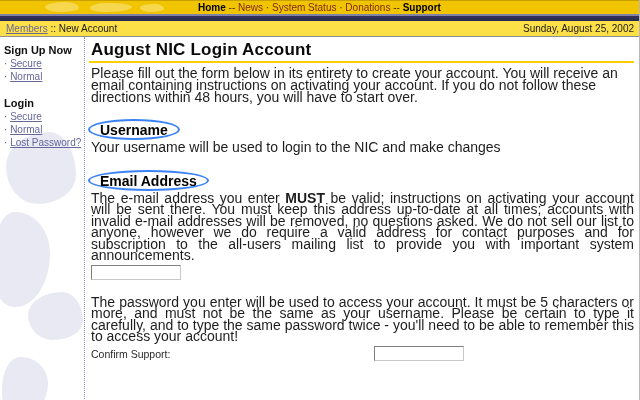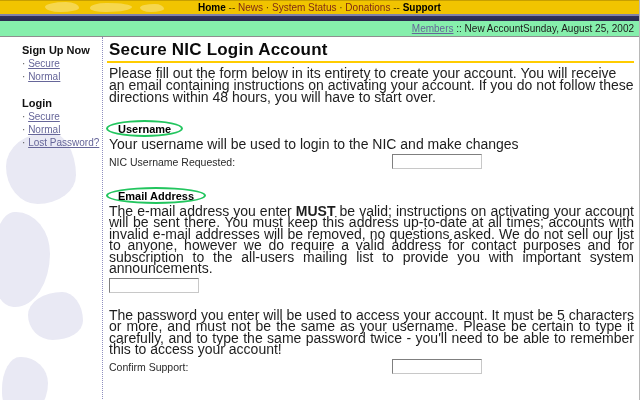--- a/index.html
+++ b/index.html
@@ -29,42 +29,41 @@
   .topnav .sep { color:#4a3500; }
   .topnav-blob { position:absolute; background:#f6d74e; z-index:-0; }
   
   .navybar {
     height:7px;
     background:linear-gradient(to bottom,#8181a8 0px,#8181a8 2px,#32325a 2px,#2a2a4e 7px);
   }
   
   .crumbrow {
     height:16px;
-    background:#86efac;
+    background:#fde047;
     border-bottom:1px solid #8f8f8f;
     display:flex;
-    justify-content:flex-end;
+    justify-content:space-between;
     align-items:center;
     padding:0 5px 0 6px;
     font-size:10px;
     color:#1a1a1a;
     position:relative;
     z-index:2;
   }
   .crumbrow a { color:#666699; text-decoration:underline; cursor:pointer; }
   
   .content { display:flex; height:362px; position:relative; }
   .sidebar {
     width:85px;
     padding:7px 2px 0 4px;
     border-right:1px dotted #8f8fbf;
     position:relative;
     z-index:2;
     flex-shrink:0;
-    margin-left:18px;
   }
   .side-head { font-weight:bold; font-size:11px; color:#111; margin-bottom:2px; }
   .side-item { font-size:10px; line-height:12px; margin-bottom:1px; color:#555; }
   .side-item a { color:#666699; text-decoration:underline; cursor:pointer; }
   .side-gap { height:13px; }
   .main {
     flex:1;
     padding:3px 5px 0 4px;
     position:relative;
     z-index:2;
@@ -80,25 +79,25 @@
   .titlerule { border-bottom:2px solid #ffcc00; margin-top:2px; margin-bottom:4px; }
   .intro {
     font-size:14px;
     line-height:12px;
     color:#222;
     margin:2px 0 0 2px;
   }
   .section { margin-top:16px; margin-left:2px; }
   .oval {
     display:inline-block;
-    border:2px solid #22c55e;
+    border:2px solid #3b82f6;
     border-radius:50%;
     padding:1px 10px 0 10px;
     font-weight:bold;
-    font-size:11px;
+    font-size:14px;
     color:#000;
     margin-left:-3px;
   }
   .sec-desc {
     font-size:14px;
     line-height:11.5px;
     color:#1d1d1d;
     margin-top:2px;
     text-align:justify;
   }
@@ -177,31 +176,27 @@
       <span>·</span>
       <a>Normal</a>
     </div>
     <div class="side-item">
       <span>·</span>
       <a>Lost Password?</a>
     </div>
   </div>
 
   <div class="main">
-    <h1 class="pagetitle">Secure NIC Login Account</h1>
+    <h1 class="pagetitle">August NIC Login Account</h1>
     <div class="titlerule"></div>
     <div class="intro">Please fill out the form below in its entirety to create your account. You will receive an email containing instructions on activating your account. If you do not follow these directions within 48 hours, you will have to start over.</div>
 
     <div class="section">
       <span class="oval">Username</span>
       <div class="sec-desc single">Your username will be used to login to the NIC and make changes</div>
-      <div class="form-row">
-        <label>NIC Username Requested:</label>
-        <input type="text" value="" style="">
-      </div>
     </div>
 
     <div class="section">
       <span class="oval">Email Address</span>
       <div class="sec-desc">
         <span>The e-mail address you enter </span><b>MUST</b><span> be valid; instructions on activating your account will be sent there. You must keep this address up-to-date at all times; accounts with invalid e-mail addresses will be removed, no questions asked. We do not sell our list to anyone, however we do require a valid address for contact purposes and for subscription to the all-users mailing list to provide you with important system announcements.</span>
       </div>
       <div class="form-row">
         <input type="text" value="" style="">
       </div>

